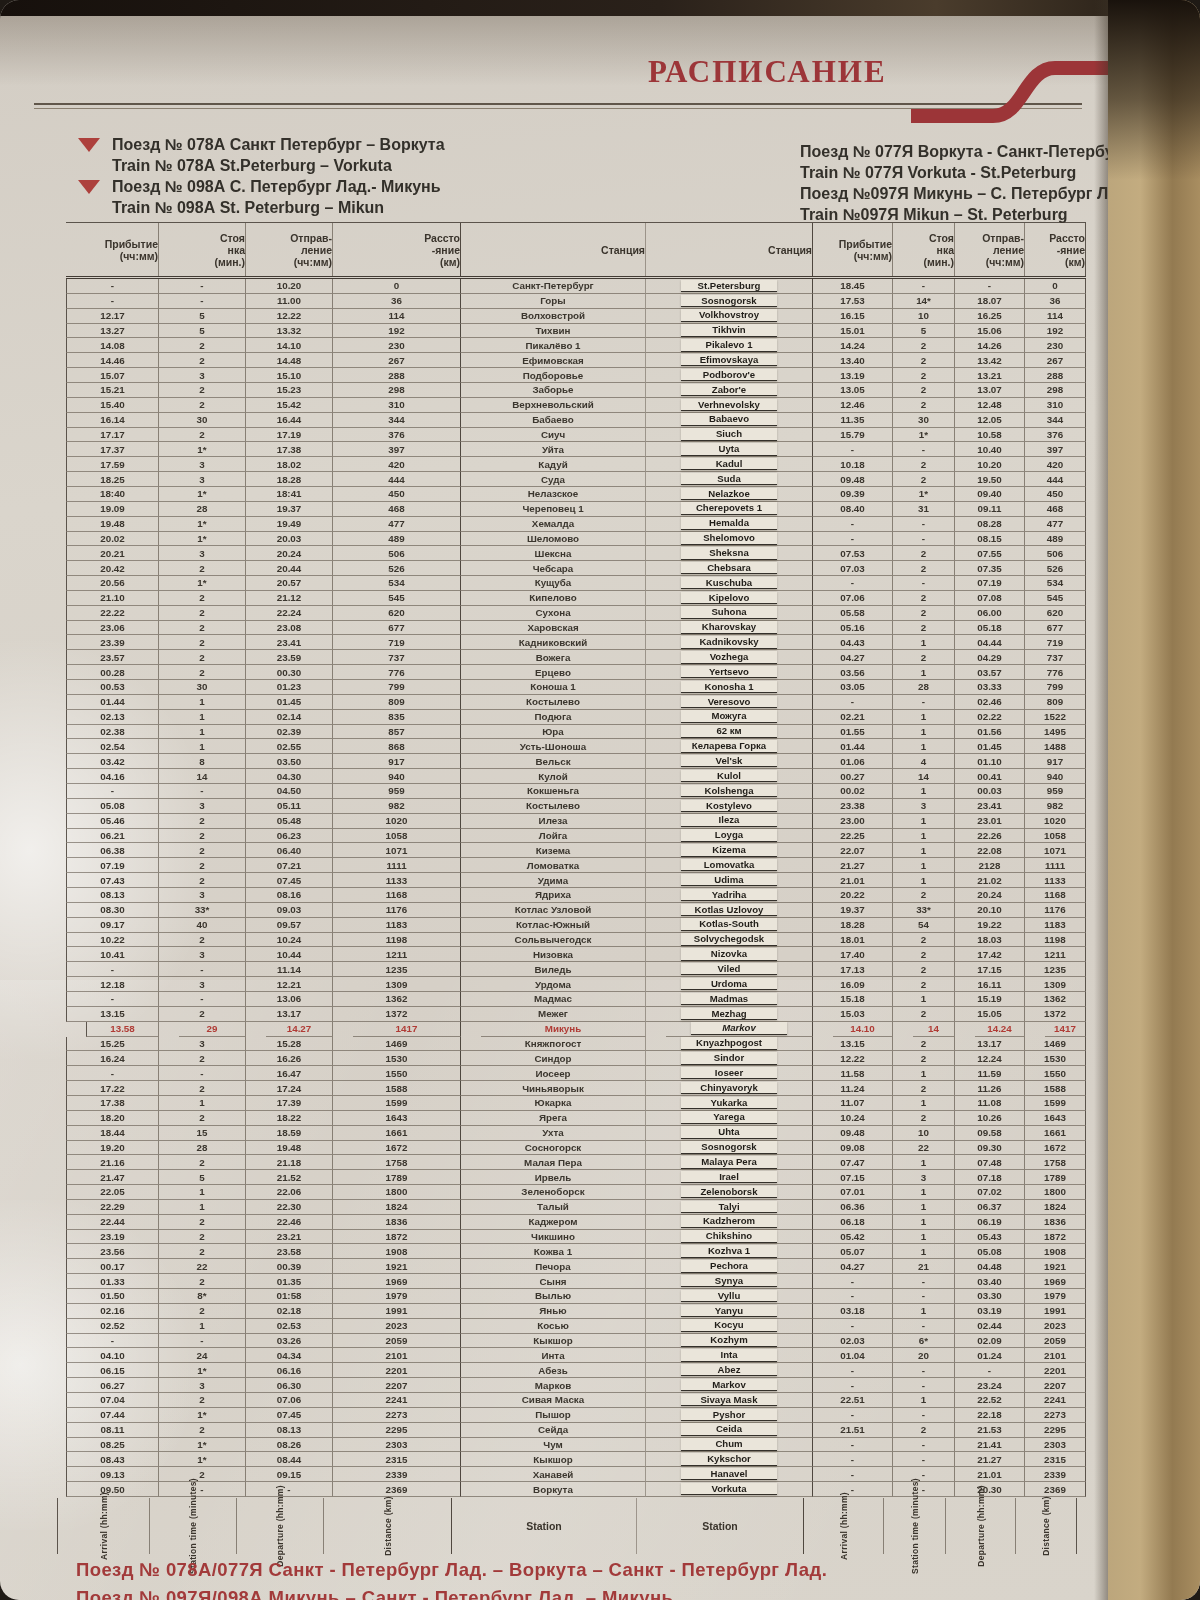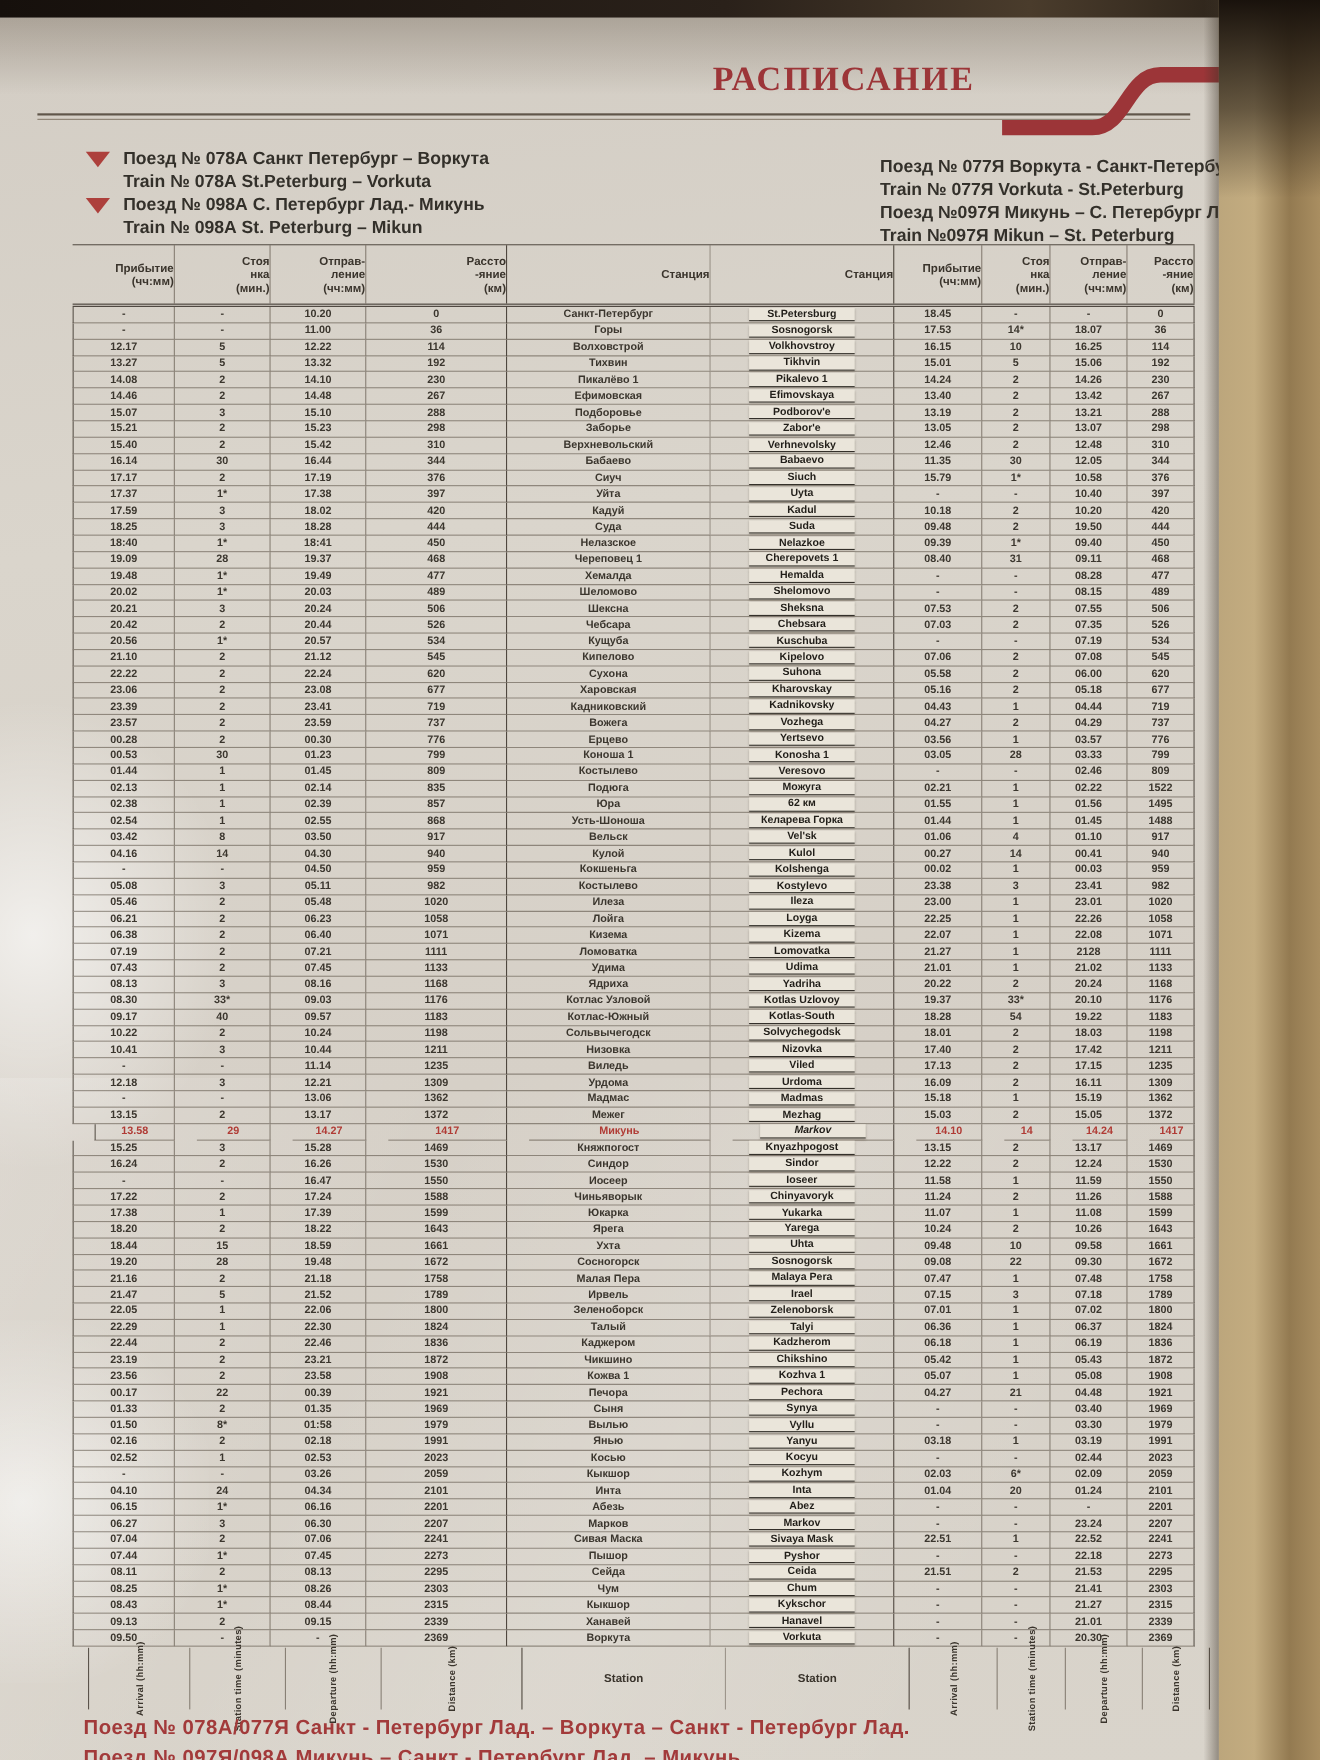--- a/index.html
+++ b/index.html
@@ -1,18 +1,18 @@
 <!DOCTYPE html>
 <html><head>
 <meta charset="utf-8">
 <style>
   * { margin:0; padding:0; box-sizing:border-box; }
   html,body { width:1200px; height:1600px; background:#1f1a15; font-family:"Liberation Sans", sans-serif; }
   .photo { position:relative; width:1200px; height:1600px; overflow:hidden;
-           background:linear-gradient(175deg,#d3cdc4 0%,#dad5cc 30%,#d6d0c7 60%,#d9d4cb 100%); }
+           background:linear-gradient(175deg,#d3cdc4 0%,#dad5cc 30%,#d6d0c7 60%,#d9d4cb 100%);border-radius:19px; }
 
   
   .frame-top { position:absolute; left:0; top:0; width:1200px; height:16px;
                background:linear-gradient(90deg,#16100c 0%,#2a211a 55%,#4a3c2c 78%,#211a13 100%); }
   .frame-right { position:absolute; right:0; top:0; width:92px; height:1600px;
                background:linear-gradient(90deg,#bca67c 0%,#c3ac80 35%,#937a51 70%,#a98e61 100%); }
   .frame-right::before { content:""; position:absolute; left:0; top:0; width:100%; height:180px;
                background:linear-gradient(180deg,#19120c 0%,rgba(25,18,12,0.55) 55%,rgba(25,18,12,0) 100%); }
   .frame-right::after { content:""; position:absolute; left:-14px; top:0; width:14px; height:1600px;
                background:linear-gradient(90deg,rgba(60,50,38,0) 0%,rgba(60,50,38,0.45) 100%); }
@@ -64,21 +64,21 @@
   .c6,.c7,.c8 { border-right:1px solid rgba(82,72,60,0.6); }
   .c9 { border-right:1.5px solid rgba(60,52,44,0.8); }
   .hcell.c0 { border-left:none; }
   .tape { display:inline-block; background:#eae5da; border-bottom:1.8px solid #34302a;
           box-shadow:0 1px 2px rgba(70,58,44,0.3); padding:0 7px; font-size:9.6px; line-height:11.5px;
           color:#211e19; min-width:96px; text-align:center; }
   .trow.red .cell { color:#b03b35;margin-left:20px; }
   .trow.red .tape { color:#211e19; font-style:italic; }
 
   
-  .flabels { position:absolute; left:80px; top:1498px; width:1020px; height:56px;
+  .flabels { position:absolute; left:57px; top:1498px; width:1020px; height:56px;
              display:grid; grid-template-columns:var(--cols); }
   .fcell { display:flex; align-items:center; justify-content:center; font-size:8.5px; font-weight:bold;
            color:#3a342c; text-align:center; }
   .fcell .rot { transform:rotate(-90deg); white-space:nowrap; letter-spacing:0.3px; }
   .fcell.flat { font-size:10.5px; }
 
   
   .red-footer { position:absolute; left:76px; top:1556px; width:1100px; font-weight:bold;
                 font-size:18.5px; line-height:28px; color:#a23a3a; letter-spacing:0.4px; white-space:nowrap; }
 </style>

